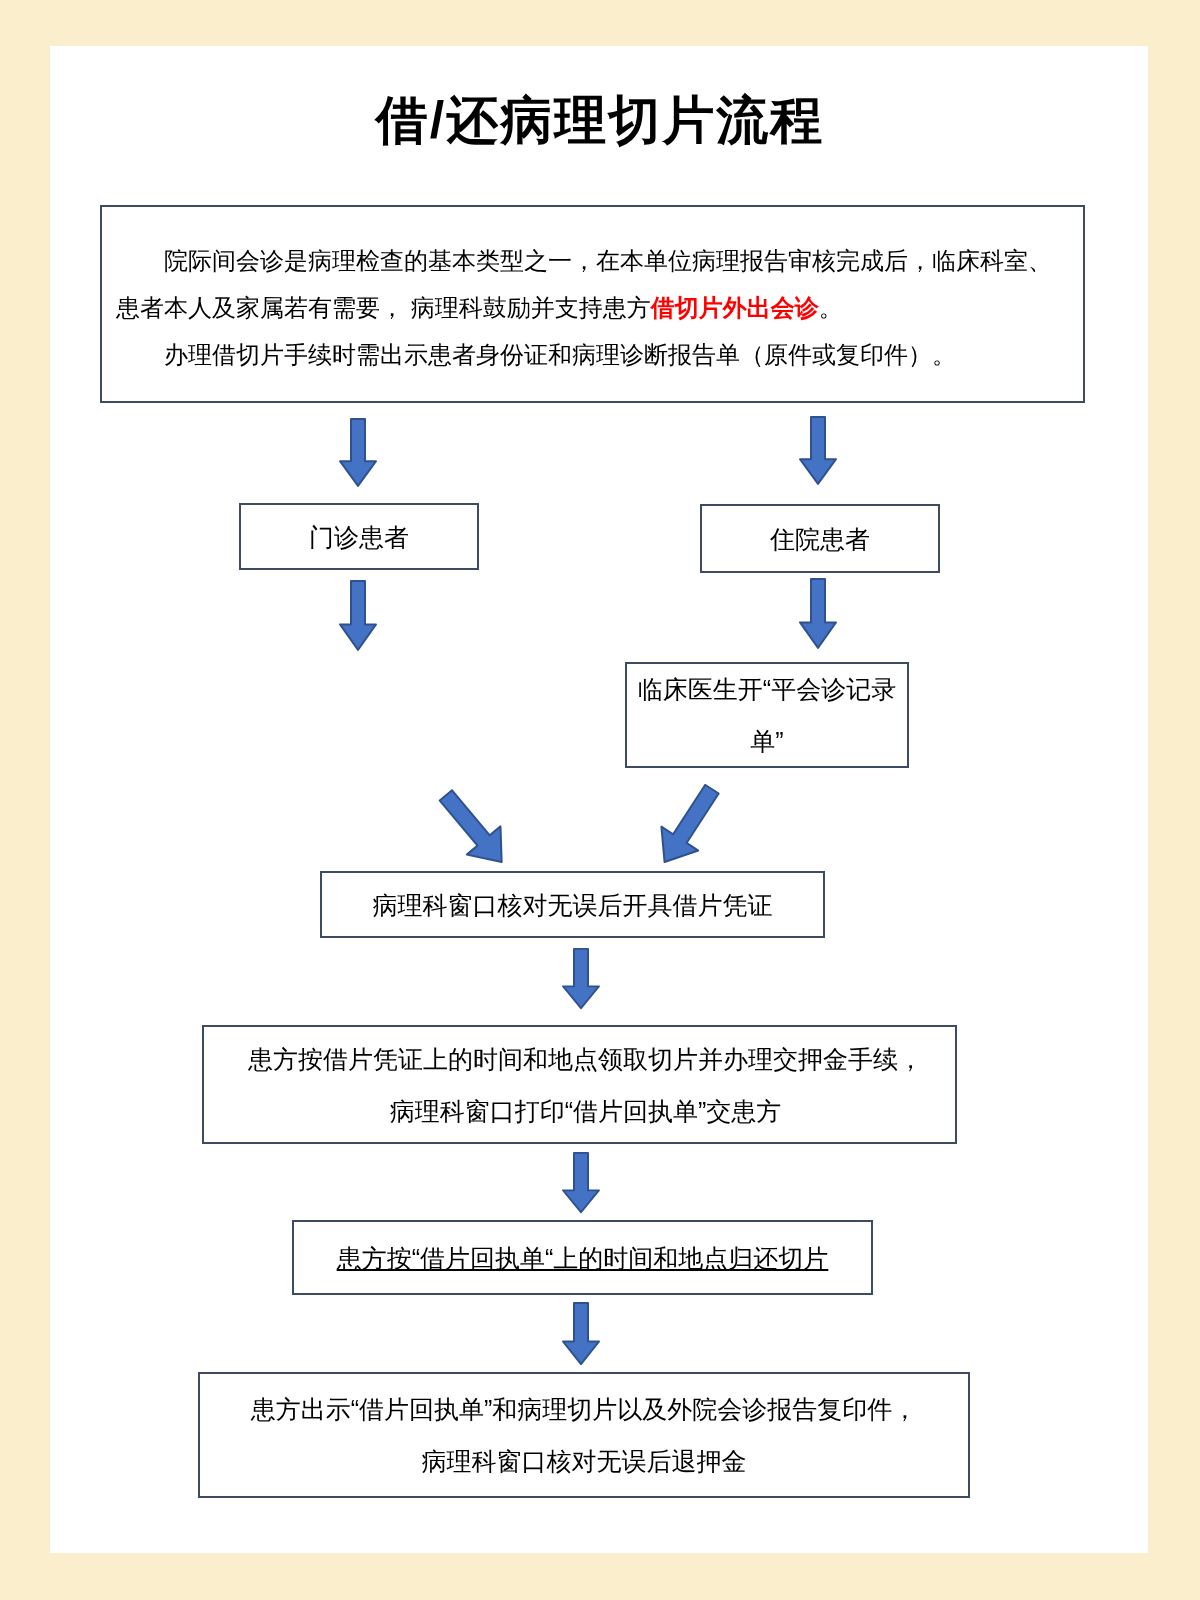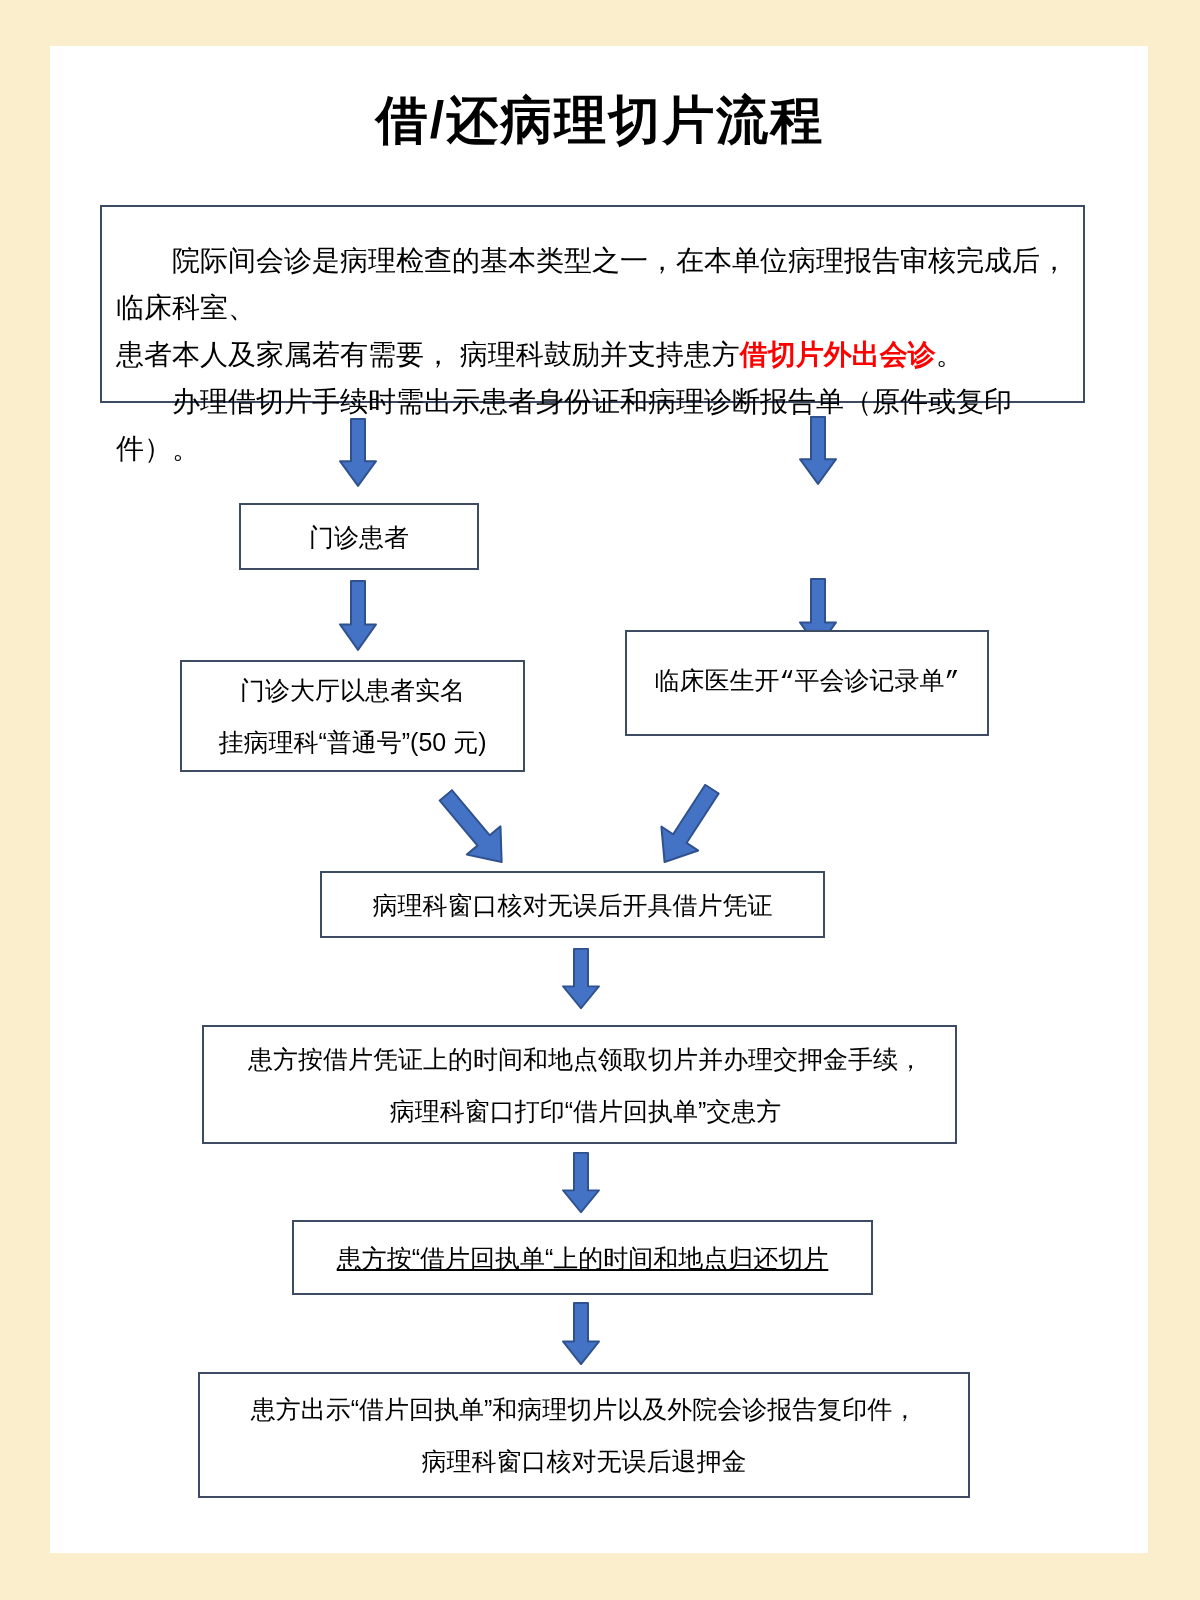--- a/index.html
+++ b/index.html
@@ -3,21 +3,21 @@
 <meta charset="utf-8">
 <style>
   html,body { margin:0; padding:0; }
   body { background:#FBEECC; font-family:"Liberation Sans", sans-serif; }
   .stage { position:relative; width:1200px; height:1600px; background:#FBEECC; overflow:hidden; }
   .card { position:absolute; left:50px; top:46px; width:1098px; height:1507px; background:#FFFFFF; }
   .title { position:absolute; left:0; top:86px; width:1200px; text-align:center;
            font-size:52px; font-weight:bold; color:#000; letter-spacing:2px; }
   .intro { position:absolute; left:100px; top:205px; width:985px; height:198px;
            box-sizing:border-box; border:2px solid #3D4C63; background:#fff;
-           padding:30px 14px 0 14px; font-size:28px; line-height:47px; color:#000; }
+           padding:30px 14px 0 14px; font-size:24px; line-height:47px; color:#000; }
   .intro .ind { text-indent:2em; }
   .hl { color:#FF0000; font-weight:bold; }
   .box { position:absolute; box-sizing:border-box; border:2px solid #3D4C63; background:#fff;
          display:flex; flex-direction:column; align-items:center; justify-content:center;
          font-size:25px; color:#000; text-align:center; }
   .box .line { line-height:52px; }
   .arrow { position:absolute; }
   .arrow svg { display:block; width:100%; height:100%; }
   .arrow polygon { stroke:#2F528F; stroke-width:2; stroke-linejoin:round; }
   .rot-dr { transform:rotate(-40deg); }
@@ -44,37 +44,36 @@
   </div>
   <div class="arrow" style="left:798px; top:416px; width:40px; height:70px;">
     <svg viewBox="0 0 40 68" preserveAspectRatio="none">
         <polygon points="13,1 27,1 27,42 38,42 20,66 2,42 13,42" fill="#4472C4"></polygon>
       </svg>
   </div>
 
   <div class="box" style="left:239px; top:503px; width:240px; height:67px;align-items:center;">
     <div class="line">门诊患者</div>
   </div>
+  <div class="box" style="left:700px; top:504px; width:240px; height:69px;">
+    <div class="line">住院患者</div>
+  </div>
 
   <div class="arrow" style="left:338px; top:580px; width:40px; height:72px;">
     <svg viewBox="0 0 40 68" preserveAspectRatio="none">
         <polygon points="13,1 27,1 27,42 38,42 20,66 2,42 13,42" fill="#4472C4"></polygon>
       </svg>
   </div>
   <div class="arrow" style="left:798px; top:578px; width:40px; height:72px;">
     <svg viewBox="0 0 40 68" preserveAspectRatio="none">
         <polygon points="13,1 27,1 27,42 38,42 20,66 2,42 13,42" fill="#4472C4"></polygon>
       </svg>
   </div>
 
-  <div class="box" style="left:180px; top:660px; width:345px; height:112px;">
-    <div class="line">门诊大厅以患者实名</div>
-    <div class="line">挂病理科“普通号”(50 元)</div>
-  </div>
-  <div class="box" style="left:625px; top:630px; width:364px; height:106px;font-family:Liberation Mono, monospace;">
+  <div class="box" style="left:625px; top:662px; width:284px; height:106px;">
     <div class="line">临床医生开“平会诊记录单”</div>
   </div>
 
   <div class="arrow rot-dr" style="left:451px; top:784px; width:46px; height:90px;">
     <svg viewBox="0 0 46 90" preserveAspectRatio="none">
         <polygon points="15,1 31,1 31,60 45,60 23,88 1,60 15,60" fill="#4472C4"></polygon>
       </svg>
   </div>
   <div class="arrow rot-dl" style="left:665px; top:781px; width:46px; height:90px;">
     <svg viewBox="0 0 46 90" preserveAspectRatio="none">

